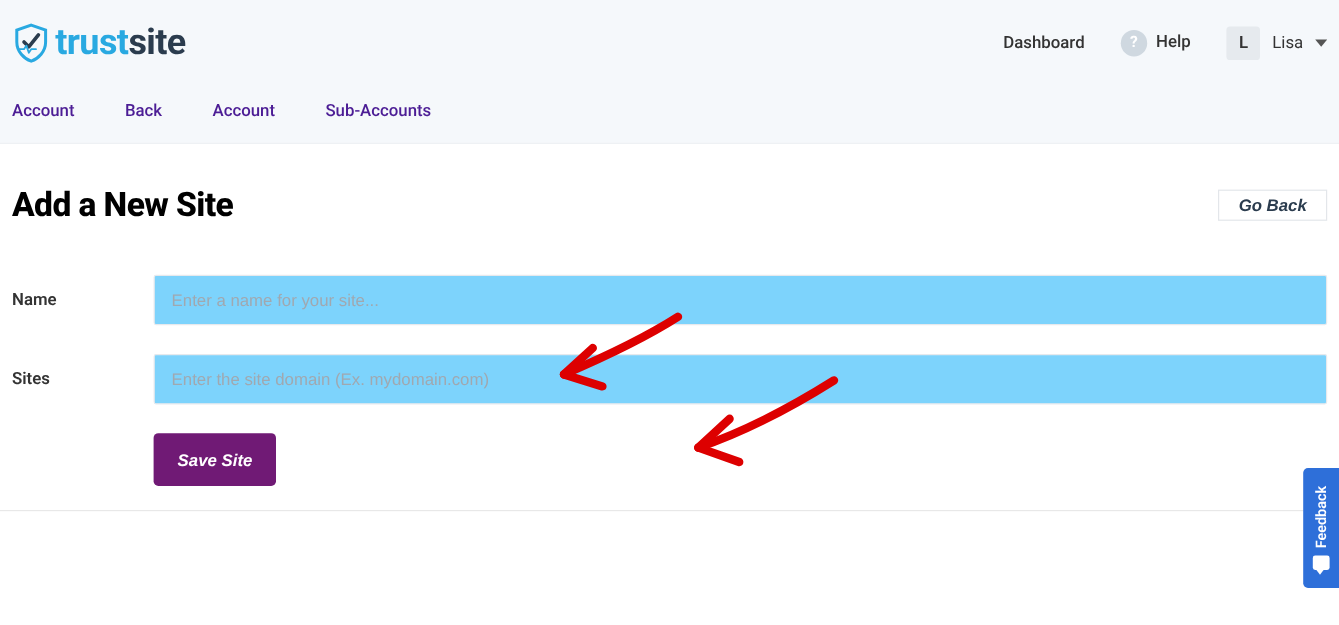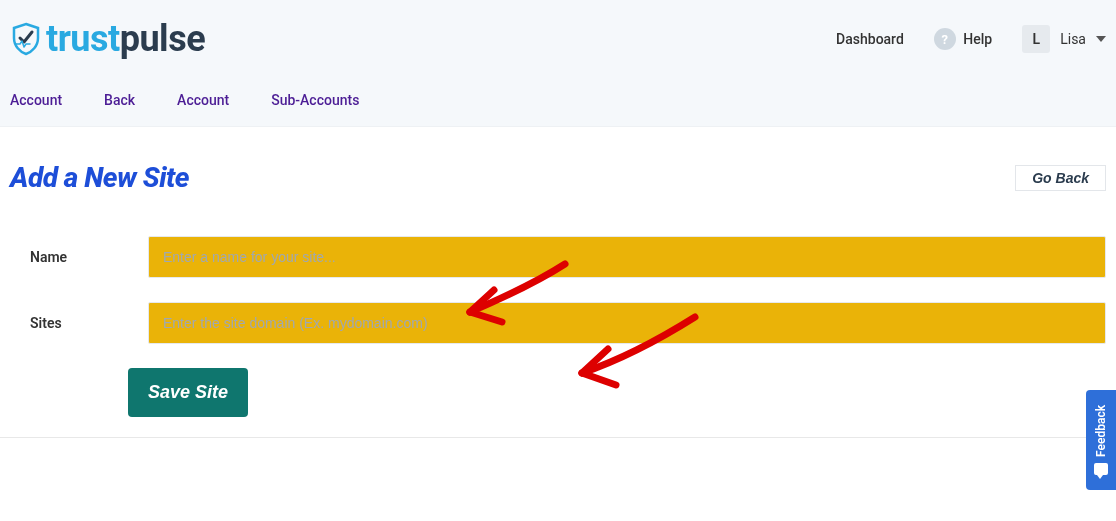--- a/index.html
+++ b/index.html
@@ -19,21 +19,21 @@
     }
     .topbar {
       display: flex;
       justify-content: space-between;
       align-items: center;
       padding: 18px 0 4px 0;
     }
     .logo {
       display: flex;
       align-items: center;
-      font-size: 36px;
+      font-size: 30px;
       font-weight: 700;
       color: #2b3c4e;
       letter-spacing: -0.5px;
     }
     .logo .brand-accent { color: #29a9e1; }
     .logo-shield {
       width: 32px;
       height: 34px;
       margin-right: 4px;
     }
@@ -78,44 +78,43 @@
     }
     .page-head {
       display: flex;
       justify-content: space-between;
       align-items: center;
       margin-bottom: 42px;
     }
     .page-title {
       font-size: 28px;
       font-weight: 800;
-      font-style: italic;
-      color: #1d4ed8;
+      color: #000000;
       letter-spacing: -0.5px;
     }
     .btn-secondary {
       background: #fff; border: 1px solid #e3e6ea; border-radius: 0;
       padding: 4px 16px; font-size: 14px; font-weight: 700;
       font-style: italic; color: #2b3c4e; cursor: pointer;
     }
     .form-row {
       display: flex; align-items: center; margin-bottom: 24px;
     }
     .form-row label {
-      width: 118px; font-size: 14px; font-weight: 600; color: #333; margin-left: 20px;
+      width: 118px; font-size: 14px; font-weight: 600; color: #333;
     }
     .form-row input[type=text] {
       flex: 1; border: 1px solid #e6e9ed; border-radius: 2px;
       padding: 12px 14px; font-size: 14px; color: #333;
-      background: #eab308;
+      background: #7dd3fc;
     }
     .form-row input[type=text]::placeholder { color: #a0a8b0; }
     .btn-primary {
-      background: #0f766e; color: #fff; border: none; border-radius: 4px;
-      padding: 14px 20px; font-size: 18px; font-weight: 700;
+      background: #701a75; color: #fff; border: none; border-radius: 4px;
+      padding: 14px 20px; font-size: 14px; font-weight: 700;
       font-style: italic; cursor: pointer; margin-left: 118px;
     }
     .feedback-tab {
       position: absolute; right: 0; top: 390px;
       background: #2e6fd9; color: #fff; width: 30px; height: 100px;
       border-radius: 4px 0 0 4px; display: flex; flex-direction: column;
       align-items: center; justify-content: center; gap: 6px; cursor: pointer;
     }
     .feedback-tab .vtext {
       writing-mode: vertical-rl; transform: rotate(180deg);
@@ -139,21 +138,21 @@
 
 <div class="header">
   <div class="topbar">
     <div class="logo">
       <svg class="logo-shield" viewBox="0 0 32 34">
         <path d="M16 2 L28 6 L28 16 C28 24 22 30 16 32 C10 30 4 24 4 16 L4 6 Z" fill="none" stroke="#29a9e1" stroke-width="2.5"></path>
         <path d="M10 16 L14 20 L22 10" fill="none" stroke="#2b3c4e" stroke-width="3" stroke-linecap="round" stroke-linejoin="round"></path>
         <path d="M6 22 L10 22 L12 19 L14 25 L16 22 L20 22" fill="none" stroke="#29a9e1" stroke-width="1.5" stroke-linecap="round" stroke-linejoin="round"></path>
       </svg>
       <span class="brand-accent">trust</span>
-        <span>pulse</span>
+        <span>site</span>
     </div>
     <div class="top-right">
       <span class="link">Dashboard</span>
       <span class="link">
         <span class="help-icon">?</span>
         <span>Help</span>
       </span>
       <span class="user-dropdown">
         <span class="user-badge">L</span>
         <span>Lisa</span>

